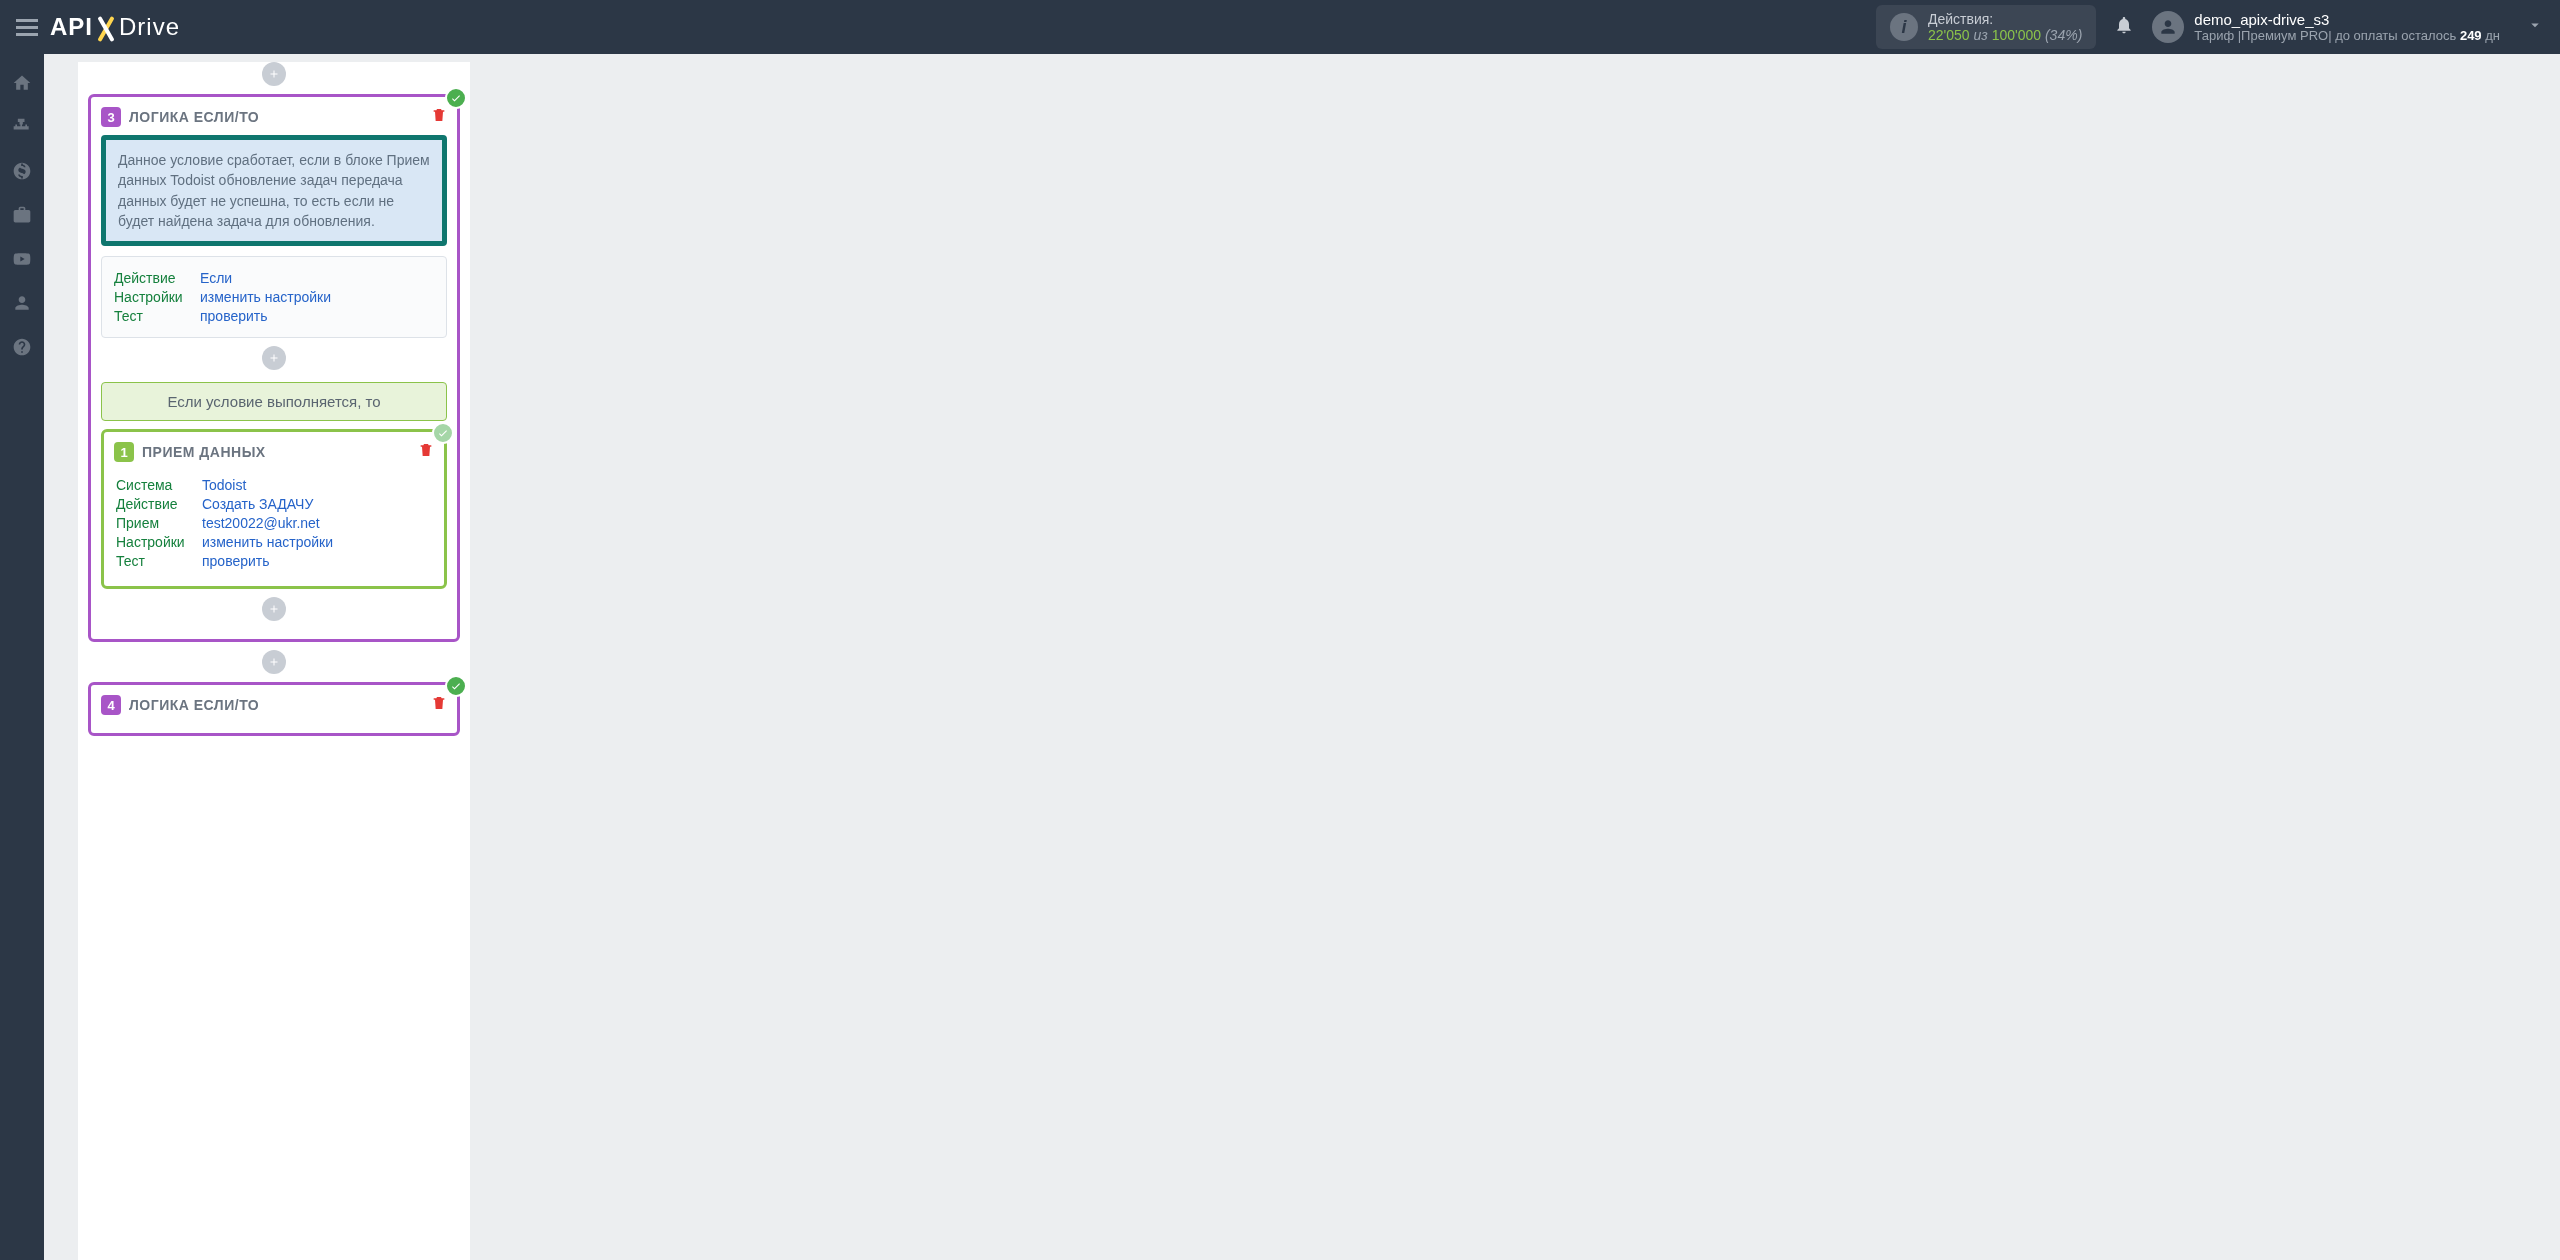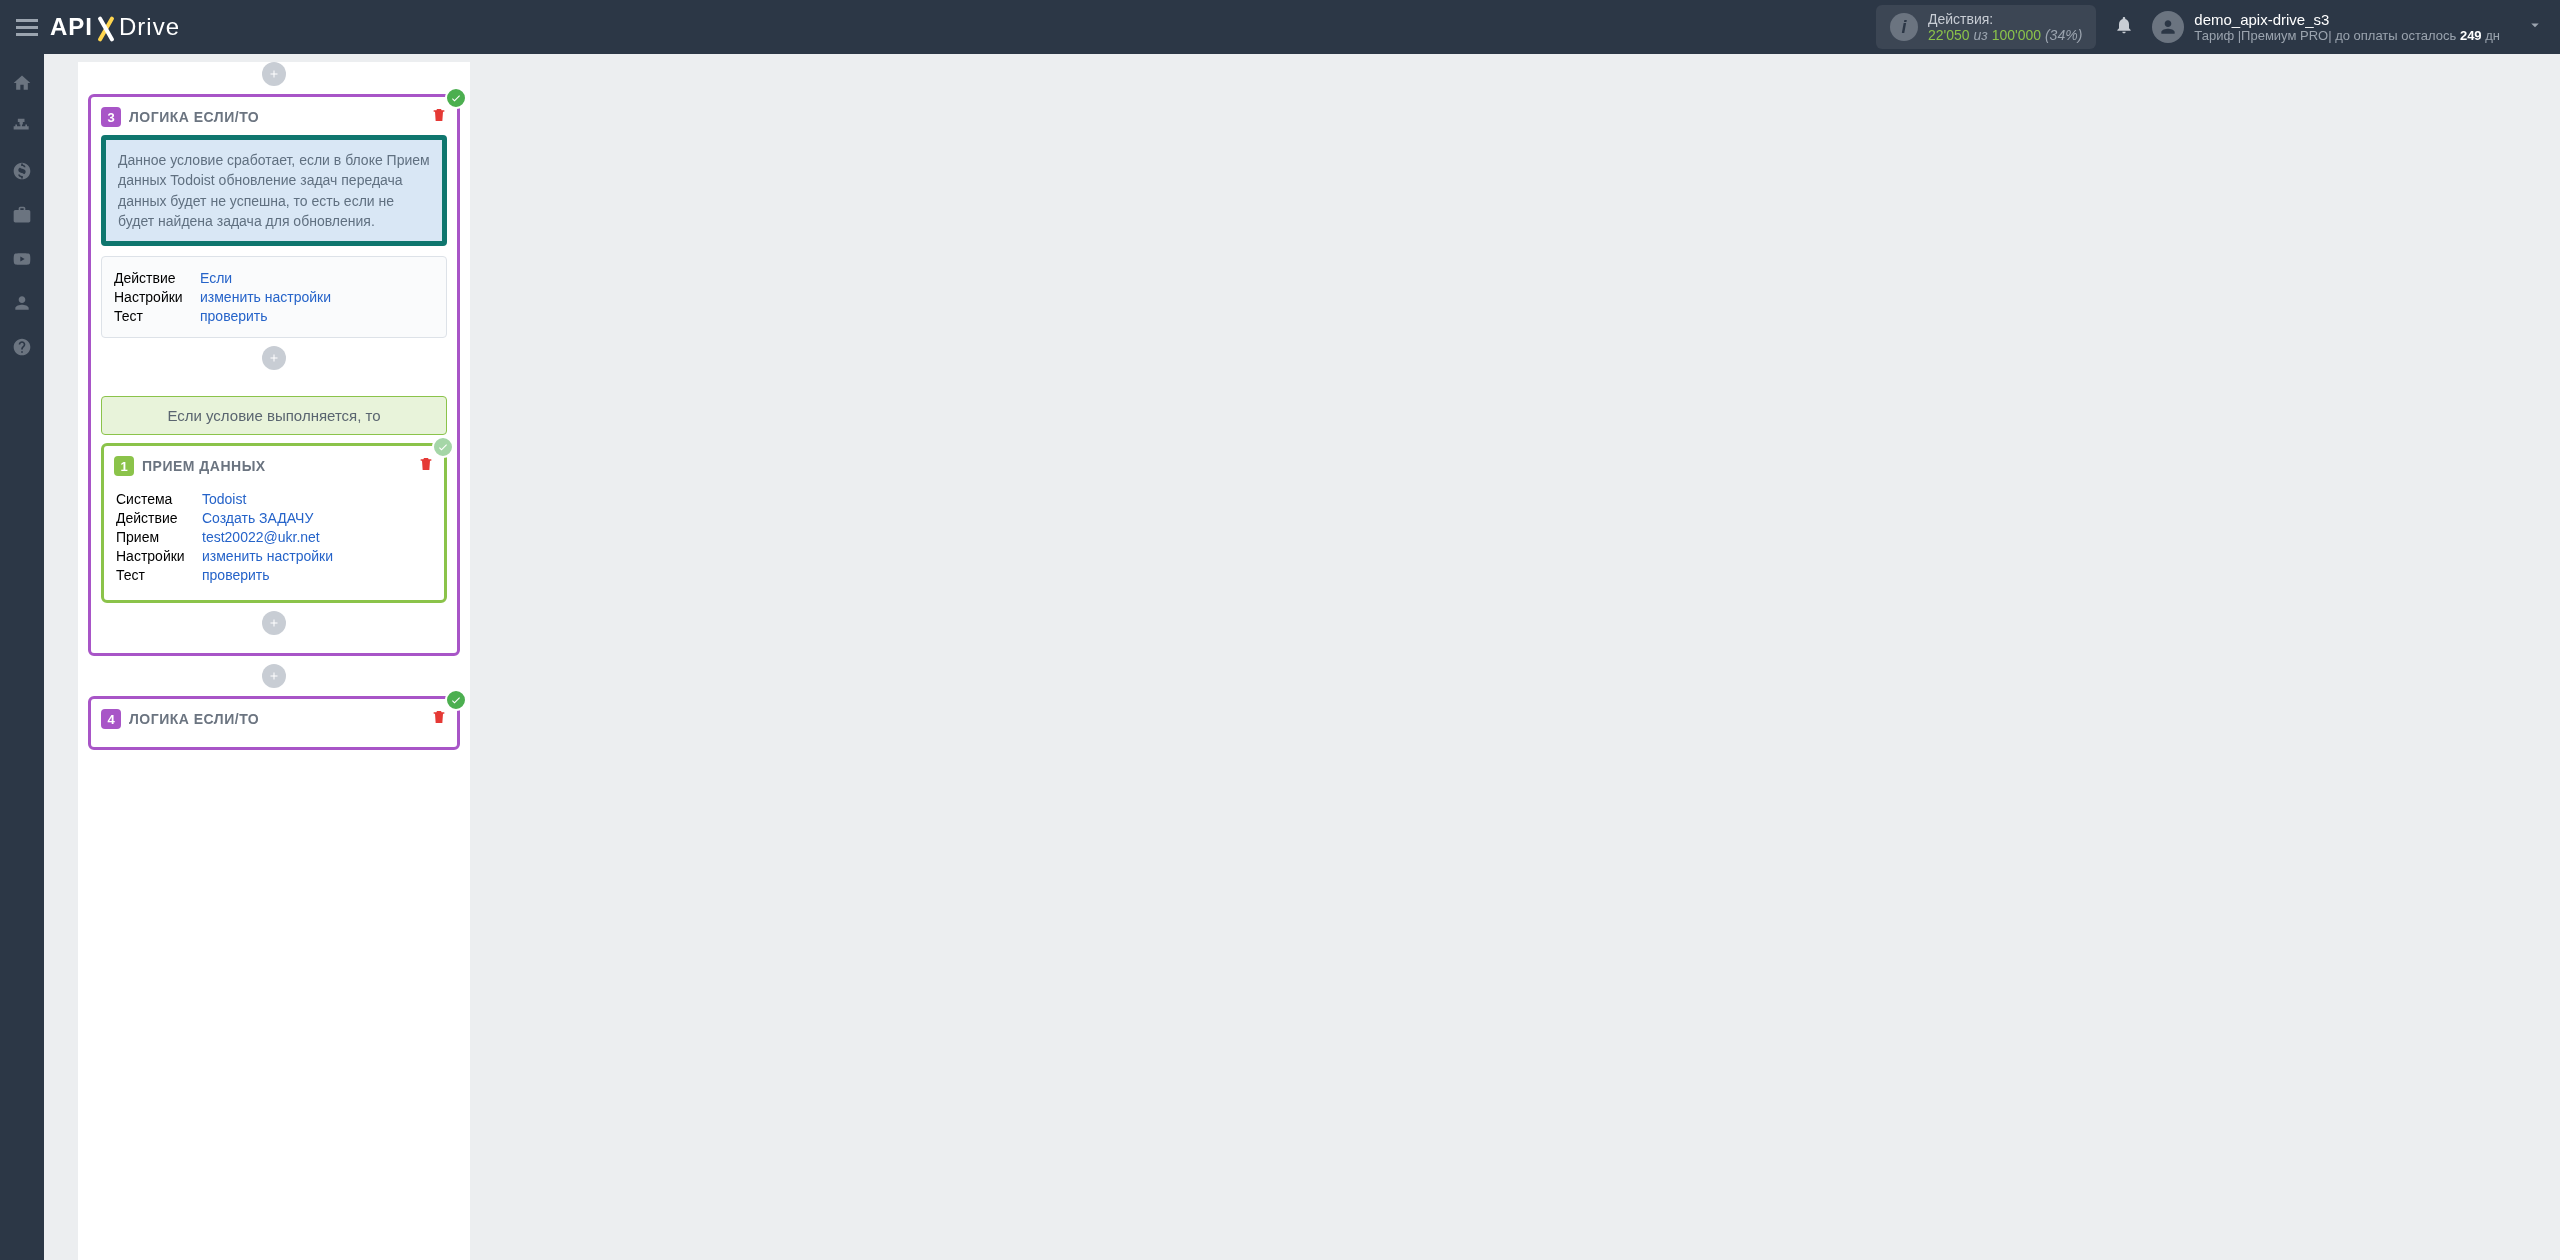--- a/index.html
+++ b/index.html
@@ -48,23 +48,23 @@
 .card-header{display:flex;align-items:center;gap:8px;margin-bottom:8px}
 .num-badge{width:20px;height:20px;border-radius:4px;display:flex;align-items:center;justify-content:center;color:#fff;font-weight:bold;font-size:13px}
 .num-badge.purple{background:#a855c7}
 .num-badge.green{background:#8bc34a}
 .card-title{color:#6b7480;font-weight:bold;font-size:14px;letter-spacing:0.5px;flex:1}
 .trash{color:#e53935;cursor:pointer}
 .trash svg{width:16px;height:16px;fill:#e53935}
 .desc-box{background:#d9e7f5;border:5px solid #0f766e;border-radius:4px;padding:10px 12px;color:#607080;font-size:14px;line-height:1.45}
 .fields{border:1px solid #dde2e8;border-radius:4px;margin-top:10px;padding:10px 12px;background:#fafbfc}
 .field-row{display:flex;font-size:14px;margin:3px 0}
-.field-label{width:86px;color:#000000}
+.field-label{width:86px;color:#15803d}
 .field-value{color:#2563c9}
-.cond-box{margin-top:26px;border:1px solid #8bc34a;background:#e8f3da;border-radius:4px;padding:10px;text-align:center;color:#5a6570;font-size:15px}
+.cond-box{margin-top:12px;border:1px solid #8bc34a;background:#e8f3da;border-radius:4px;padding:10px;text-align:center;color:#5a6570;font-size:15px}
 </style>
 </head>
 <body>
 
 <div class="topbar">
   <div class="hamburger">
       <span></span>
       <span></span>
       <span></span>
     </div>

